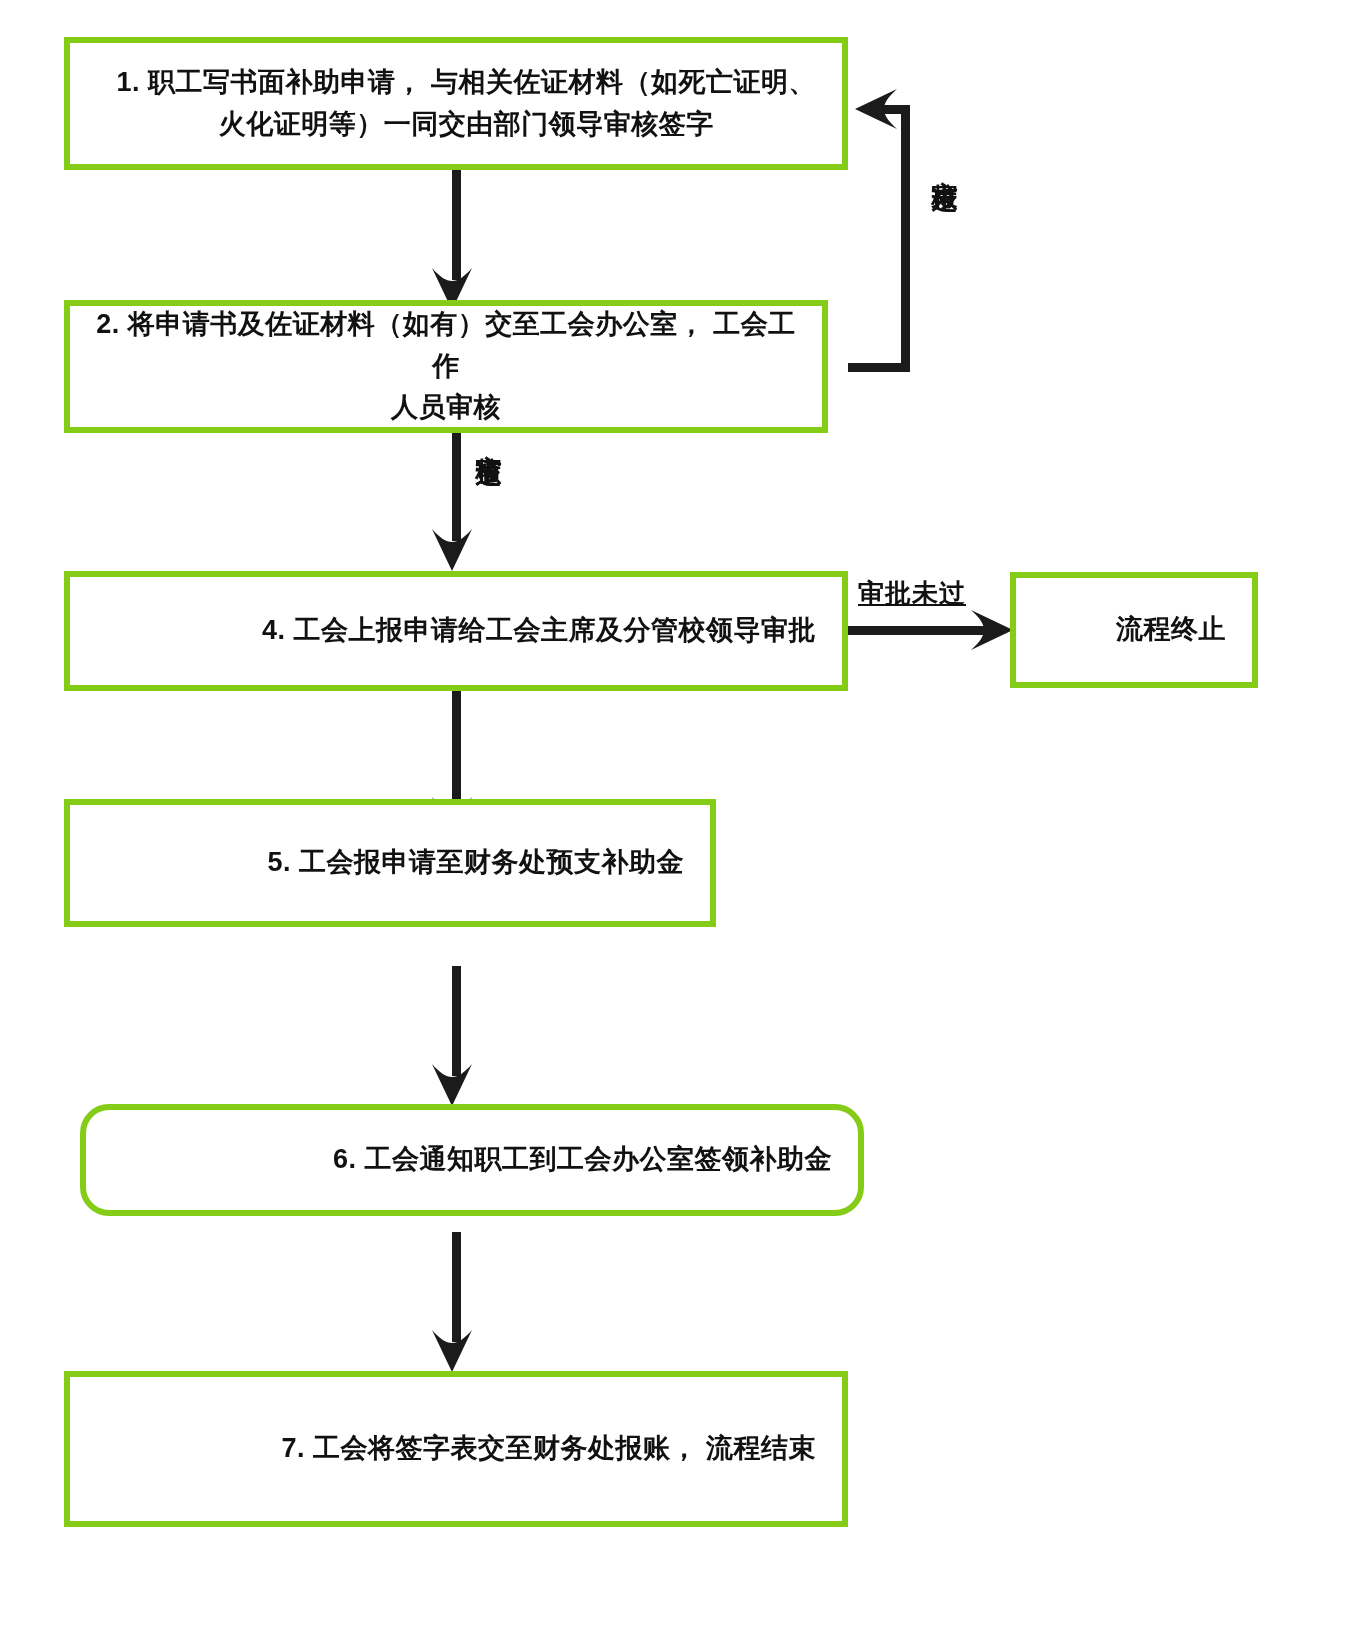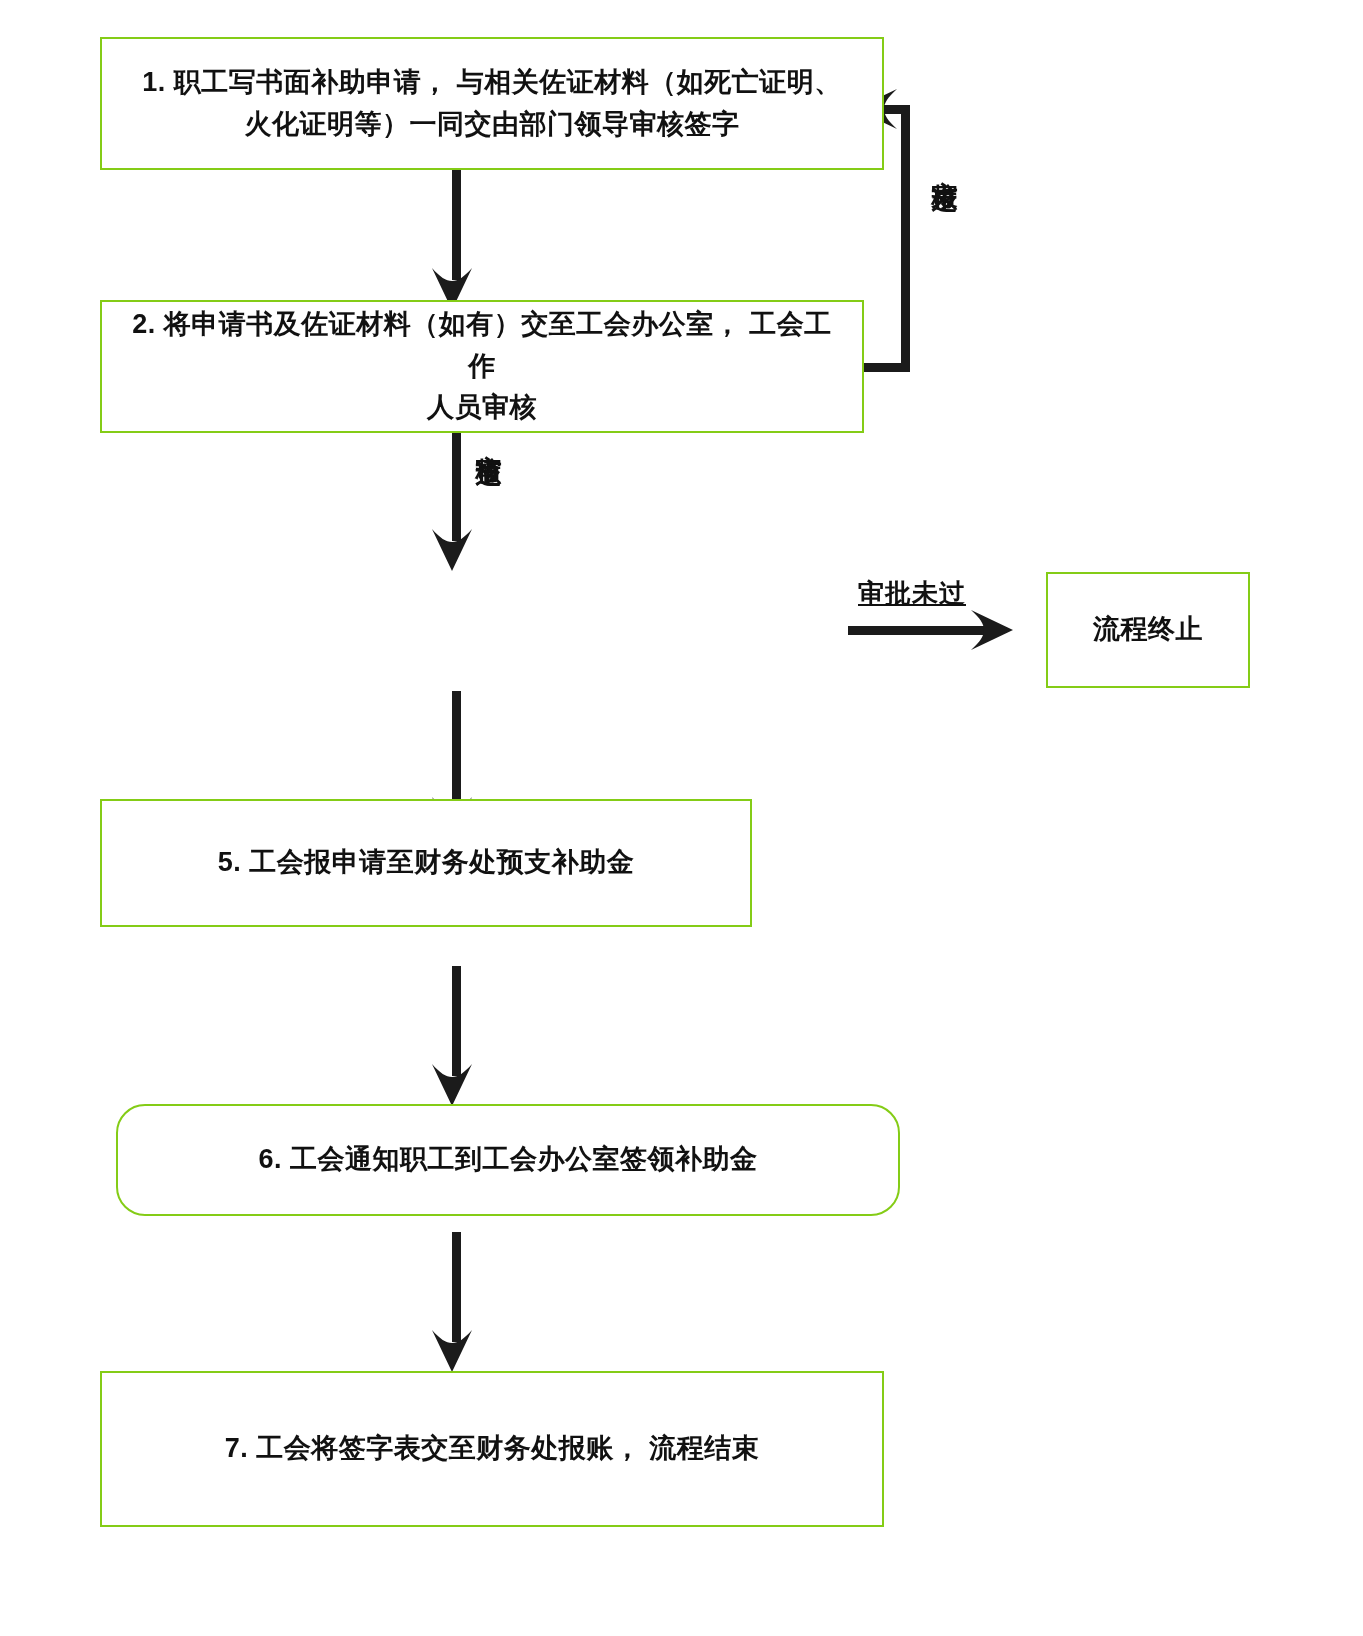--- a/index.html
+++ b/index.html
@@ -15,46 +15,45 @@
     width: 1363px;
     height: 1636px;
     background: #ffffff;
     overflow: hidden;
   }
 
   
   .node {
     position: absolute;
     box-sizing: border-box;
-    border: 2px solid #84cc16;
+    border: 6px solid #84cc16;
     background: #ffffff;
     display: flex;
     align-items: center;
-    justify-content: center;
+    justify-content: flex-end;
     text-align: center;
-    margin-left: 36px;
   }
   .node .node-text {
     font-size: 27px;
     font-weight: 700;
     color: #111111;
     line-height: 1.55;
     letter-spacing: 0.5px;
     padding: 0 26px;
     white-space: pre-line;
   }
 
   
   #node-1 { left: 64px;   top: 37px;   width: 784px; height: 133px; }
   #node-2 { left: 64px;   top: 300px;  width: 764px; height: 133px; }
   #node-4 { left: 64px;   top: 571px;  width: 784px; height: 120px; }
   #node-5 { left: 64px;   top: 799px;  width: 652px; height: 128px; }
   #node-6 { left: 80px;   top: 1104px; width: 784px; height: 112px; border-radius: 29px; }
   #node-7 { left: 64px;   top: 1371px; width: 784px; height: 156px; }
-  #node-end { left: 1010px; top: 572px; width: 204px; height: 116px; }
+  #node-end { left: 1010px; top: 572px; width: 248px; height: 116px; }
 
   #node-end .node-text { font-size: 27px; }
 
   
   .vshaft {
     position: absolute;
     width: 9px;
     background: #1b1b1b;
   }
   
@@ -180,20 +179,23 @@
   <div class="node" id="node-1">
     <div class="node-text">1. 职工写书面补助申请，  与相关佐证材料（如死亡证明、
 火化证明等）一同交由部门领导审核签字</div>
   </div>
 
   <div class="node" id="node-2">
     <div class="node-text">2. 将申请书及佐证材料（如有）交至工会办公室，  工会工作
 人员审核</div>
   </div>
 
+  <div class="node" id="node-4">
+    <div class="node-text">4. 工会上报申请给工会主席及分管校领导审批</div>
+  </div>
 
   <div class="node" id="node-5">
     <div class="node-text">5. 工会报申请至财务处预支补助金</div>
   </div>
 
   <div class="node" id="node-6">
     <div class="node-text">6. 工会通知职工到工会办公室签领补助金</div>
   </div>
 
   <div class="node" id="node-7">

